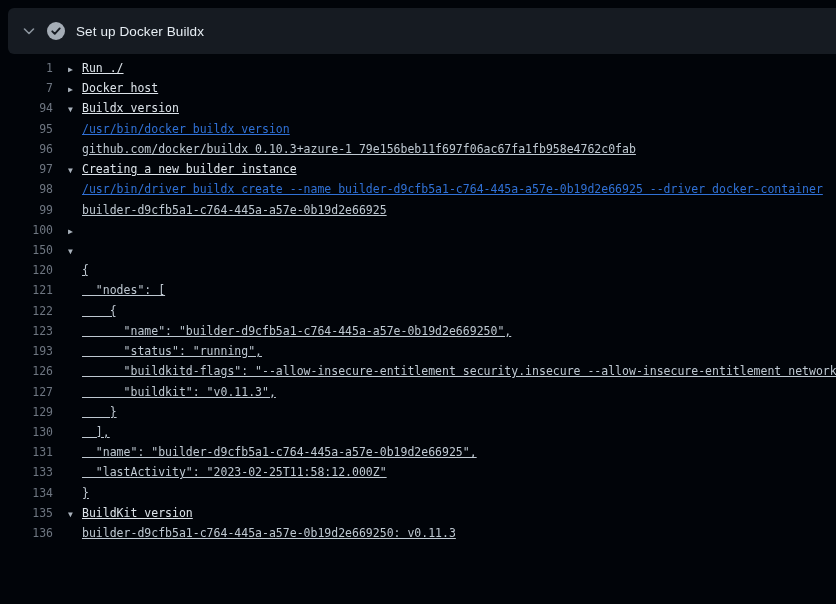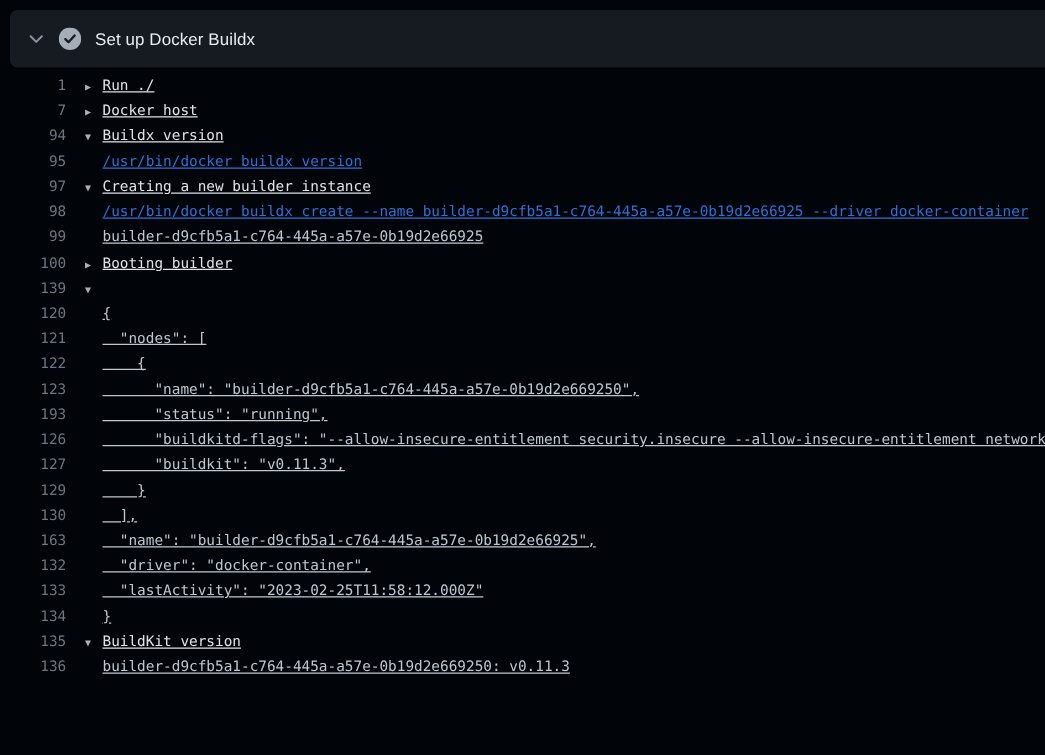--- a/index.html
+++ b/index.html
@@ -106,47 +106,51 @@
     <span class="marker">▼</span>
     <span class="text">Buildx version</span>
   </div>
 
   <div class="row command">
     <span class="num">95</span>
     <span class="marker"></span>
     <span class="text">/usr/bin/docker buildx version</span>
   </div>
 
+  <div class="row">
+    <span class="num">96</span>
+    <span class="marker"></span>
+    <span class="text">github.com/docker/buildx 0.10.3+azure-1 79e156beb11f697f06ac67fa1fb958e4762c0fab</span>
+  </div>
 
   <div class="row group">
     <span class="num">97</span>
     <span class="marker">▼</span>
     <span class="text">Creating a new builder instance</span>
   </div>
 
   <div class="row command">
     <span class="num">98</span>
     <span class="marker"></span>
-    <span class="text">/usr/bin/docker buildx create --name builder-d9cfb5a1-c764-445a-a57e-0b19d2e66925 --driver docker-container</span>
+    <span class="text">/usr/bin/driver buildx create --name builder-d9cfb5a1-c764-445a-a57e-0b19d2e66925 --driver docker-container</span>
   </div>
 
   <div class="row">
     <span class="num">99</span>
     <span class="marker"></span>
     <span class="text">builder-d9cfb5a1-c764-445a-a57e-0b19d2e66925</span>
   </div>
 
   <div class="row group">
     <span class="num">100</span>
     <span class="marker">▶</span>
-    <span class="text">Booting builder</span>
-  </div>
-
-  <div class="row group">
-    <span class="num">139</span>
+  </div>
+
+  <div class="row group">
+    <span class="num">150</span>
     <span class="marker">▼</span>
   </div>
 
   <div class="row">
     <span class="num">120</span>
     <span class="marker"></span>
     <span class="text">{</span>
   </div>
 
   <div class="row">
@@ -193,30 +197,25 @@
     <span class="text">    }</span>
   </div>
 
   <div class="row">
     <span class="num">130</span>
     <span class="marker"></span>
     <span class="text">  ],</span>
   </div>
 
   <div class="row">
-    <span class="num">163</span>
+    <span class="num">131</span>
     <span class="marker"></span>
     <span class="text">  "name": "builder-d9cfb5a1-c764-445a-a57e-0b19d2e66925",</span>
   </div>
 
-  <div class="row">
-    <span class="num">132</span>
-    <span class="marker"></span>
-    <span class="text">  "driver": "docker-container",</span>
-  </div>
 
   <div class="row">
     <span class="num">133</span>
     <span class="marker"></span>
     <span class="text">  "lastActivity": "2023-02-25T11:58:12.000Z"</span>
   </div>
 
   <div class="row">
     <span class="num">134</span>
     <span class="marker"></span>

